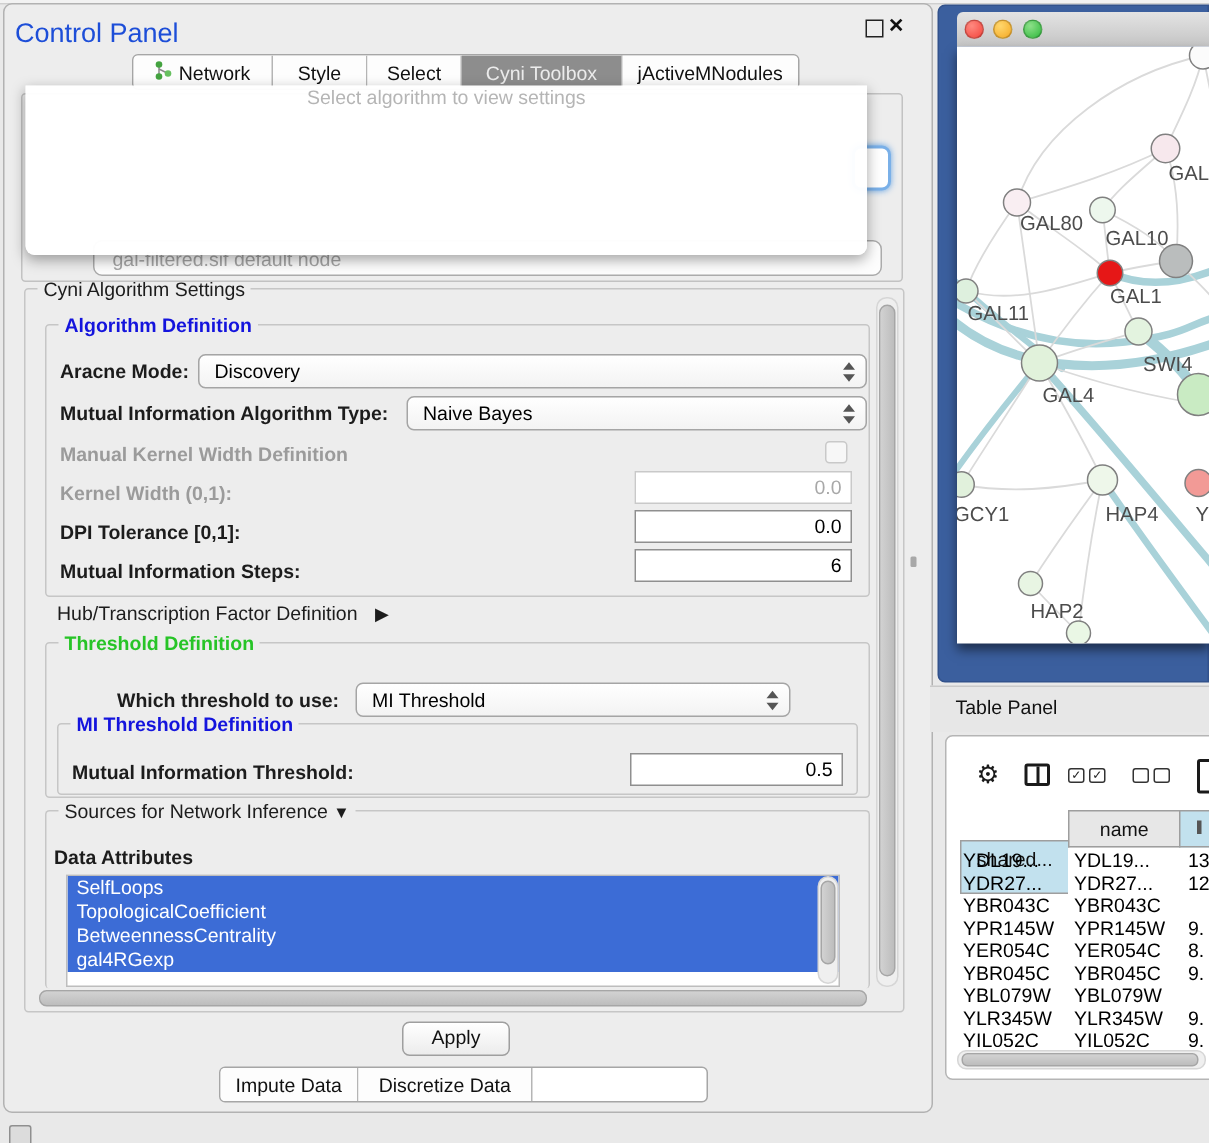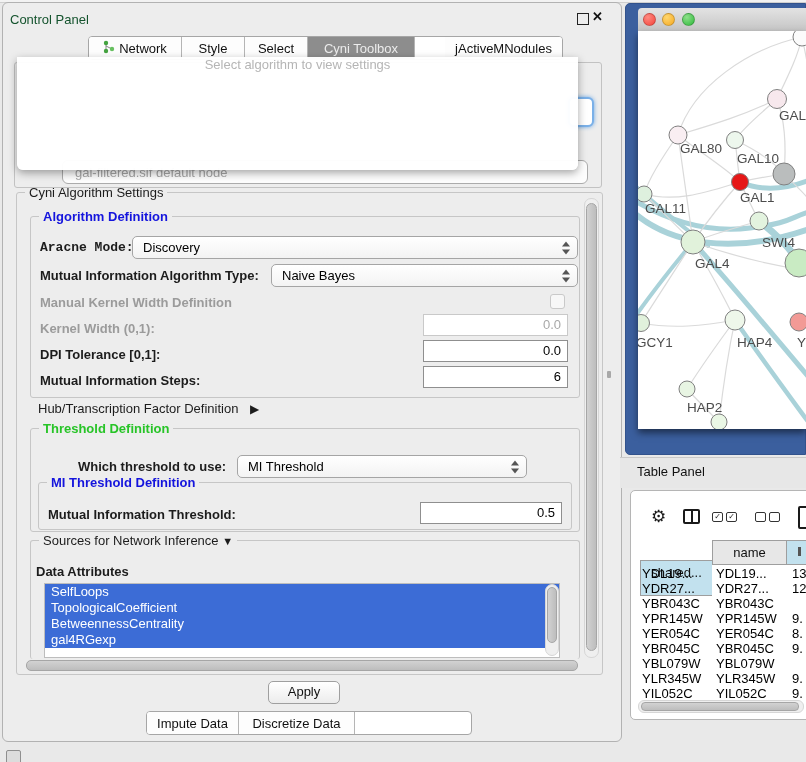--- a/index.html
+++ b/index.html
@@ -3,21 +3,21 @@
 <meta charset="utf-8">
 <style>
   html,body{margin:0;padding:0;}
   body{width:806px;height:762px;position:relative;overflow:hidden;background:#e9e9e9;
        font-family:"Liberation Sans",sans-serif;font-size:13px;color:#1c1c1c;}
   .abs{position:absolute;}
   .topline{left:0;top:0;width:806px;height:2px;background:#f2f2f2;border-bottom:1px solid #cfcfcf;}
 
   
   .cpanel{left:2px;top:2px;width:618px;height:738px;background:#ededed;border:1px solid #b2b2b2;border-radius:6px;}
-  .cp-title{left:10px;top:12px;font-size:13px;color:#14532d;}
+  .cp-title{left:10px;top:12px;font-size:18px;color:#1d4ed8;}
   .win-float{left:577px;top:13px;width:10px;height:10px;border:1.5px solid #222;background:#ededed;}
   .win-close{left:592px;top:9px;font-size:13px;font-weight:bold;color:#111;}
 
   .seg{display:flex;height:22px;border:1px solid #a6a6a6;border-radius:4px;background:#fff;overflow:hidden;}
   .seg .s{display:flex;align-items:center;justify-content:center;border-right:1px solid #b5b5b5;background:#fdfdfd;color:#111;white-space:nowrap;}
   .seg .s:last-child{border-right:none;}
   .seg .sel{background:#8d8d8d;color:#ececec;}
 
   
   .ghost-box{left:14px;top:62px;width:586px;height:124px;border:1px solid #c2c2c2;border-radius:3px;background:#ededed;z-index:1;}
@@ -107,41 +107,41 @@
     </div>
     <div class="s" style="width: 62px;">
       <span>Style</span>
     </div>
     <div class="s" style="width: 62px;">
       <span>Select</span>
     </div>
     <div class="s sel" style="width: 106px;">
       <span>Cyni Toolbox</span>
     </div>
-    <div class="s" style="width: 117px; margin-left: 30px;">
+    <div class="s" style="width: 117px;">
       <span>jActiveMNodules</span>
     </div>
   </div>
 
 <div class="abs ghost-box"></div>
 <div class="abs ghost-combo-right"></div>
 <div class="abs ghost-combo-bottom">gal-filtered.sif default node</div>
 
 <div class="abs dropdown">
   <div class="dd-hint">Select algorithm to view settings</div>
 </div>
 
 <div class="abs gbox" style="left:16px;top:192px;width:585px;height:481px;">
   <span class="gtitle" style="color:#1c1c1c;">Cyni Algorithm Settings</span>
 </div>
 
 <div class="abs gbox" style="left:30px;top:216px;width:548px;height:180px;">
   <span class="gtitle blue">Algorithm Definition</span>
 </div>
-<div class="abs lbl" style="left:40px;top:240px;font-family:Liberation Mono, monospace;">Aracne Mode:</div>
+<div class="abs lbl" style="left:40px;top:240px;">Aracne Mode:</div>
 <div class="abs combo" style="left:132px;top:236px;width:446px;height:23px;">
   <span>Discovery</span>
   <span class="arrows"></span>
 </div>
 <div class="abs lbl" style="left:40px;top:268px;">Mutual Information Algorithm Type:</div>
 <div class="abs combo" style="left:271px;top:264px;width:307px;height:23px;">
   <span>Naive Bayes</span>
   <span class="arrows"></span>
 </div>
 <div class="abs lbl dis" style="left:40px;top:295px;">Manual Kernel Width Definition</div>

